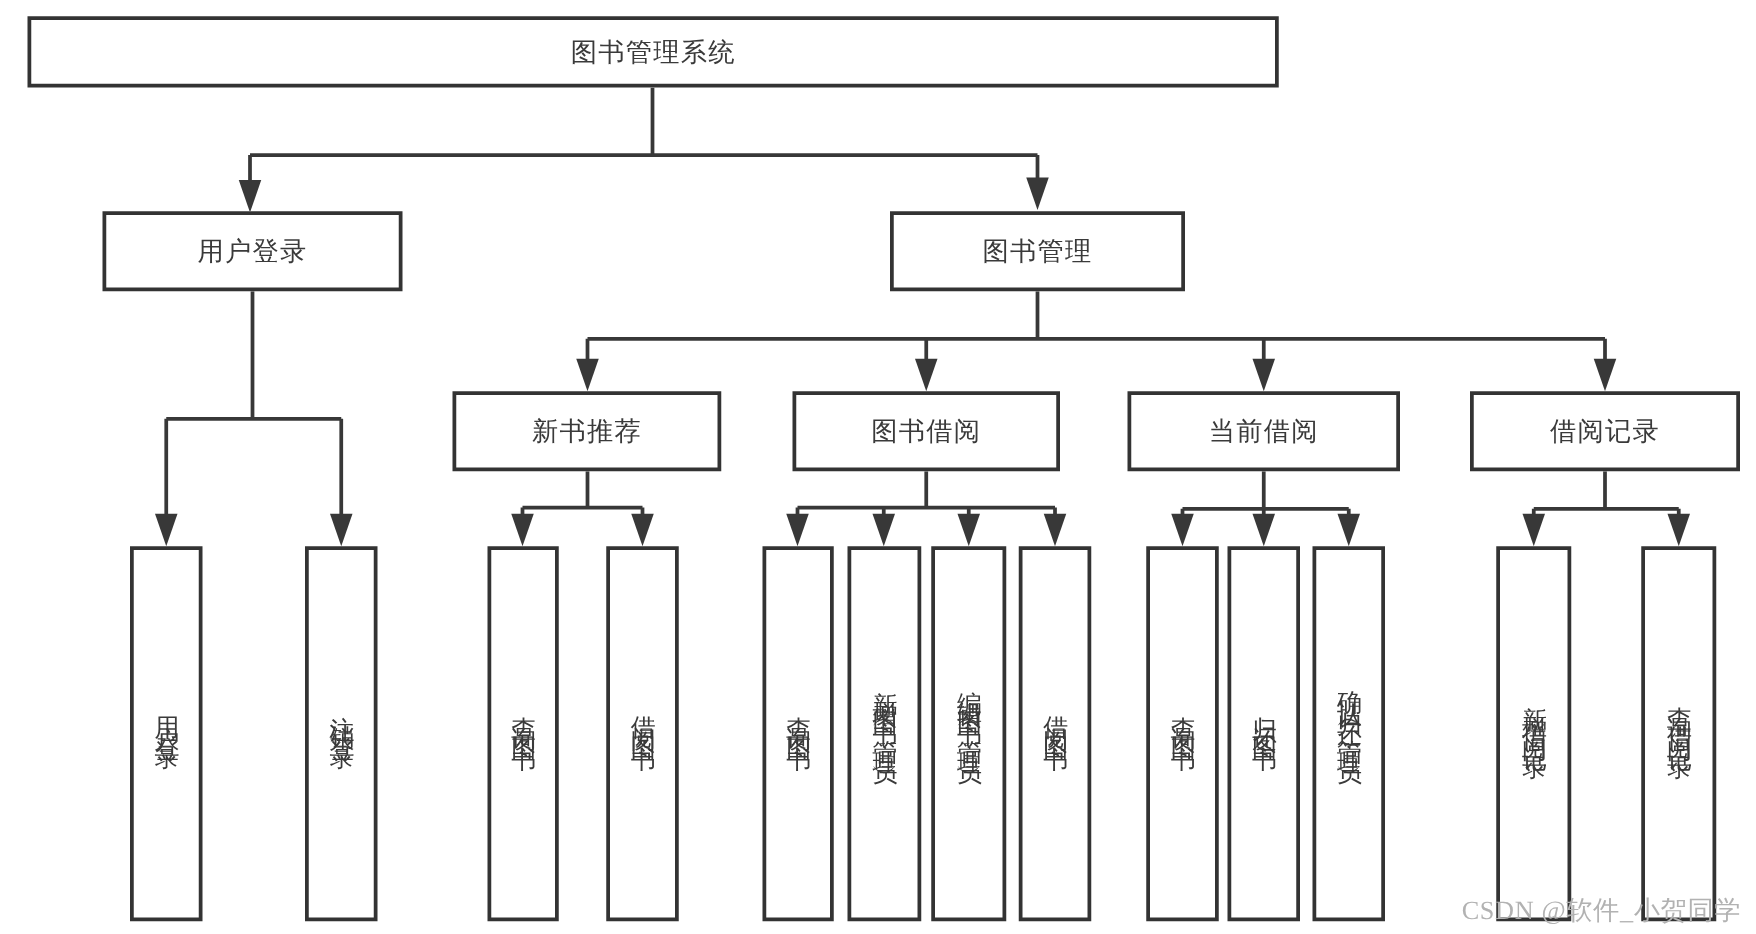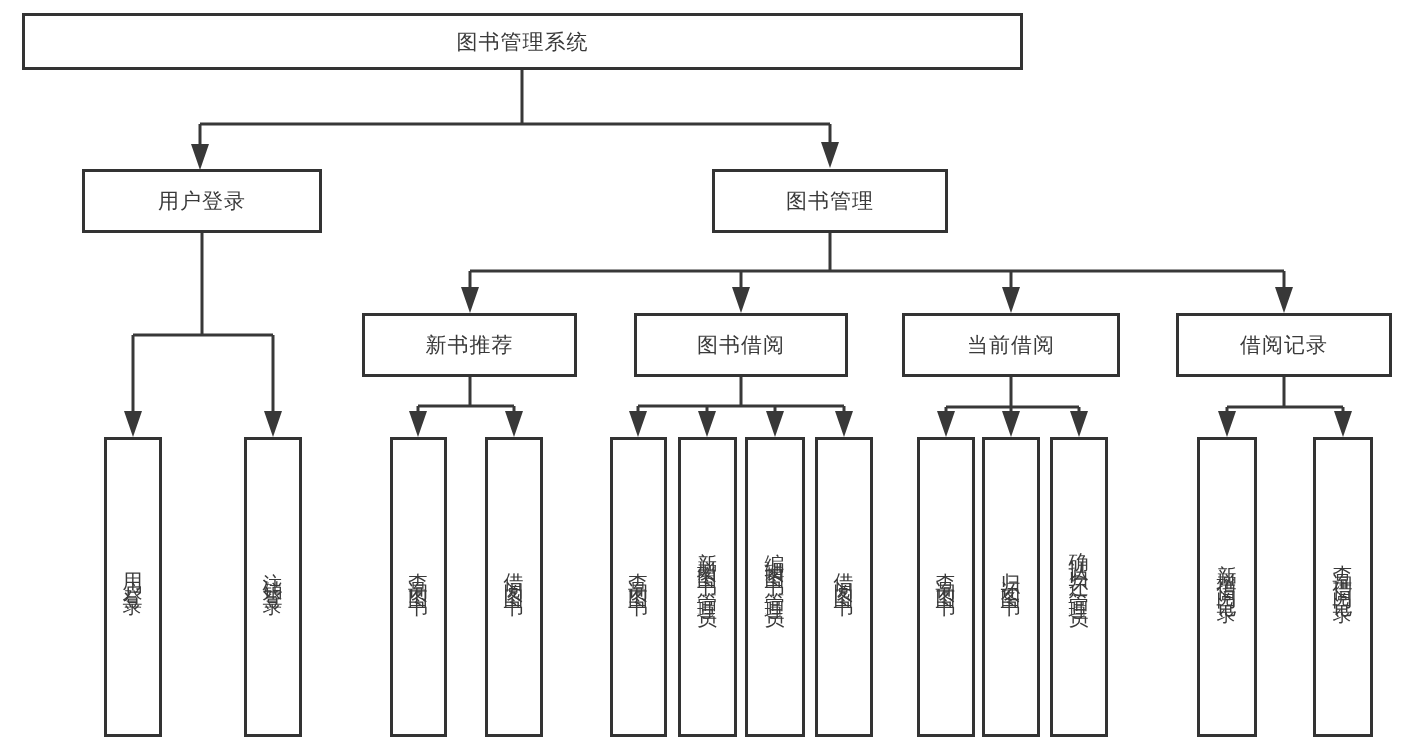--- a/index.html
+++ b/index.html
@@ -182,14 +182,15 @@
     <span>确认归还（管理员）</span>
   </div>
 
   <div class="node v-node" style="left:1197px; top:437px; width:60px; height:300px;">
     <span>新增借阅记录</span>
   </div>
   <div class="node v-node" style="left:1313px; top:437px; width:60px; height:300px;">
     <span>查询借阅记录</span>
   </div>
 
+  <div class="watermark">CSDN @软件_小贺同学</div>
 
 </div>
 
 </body></html>

